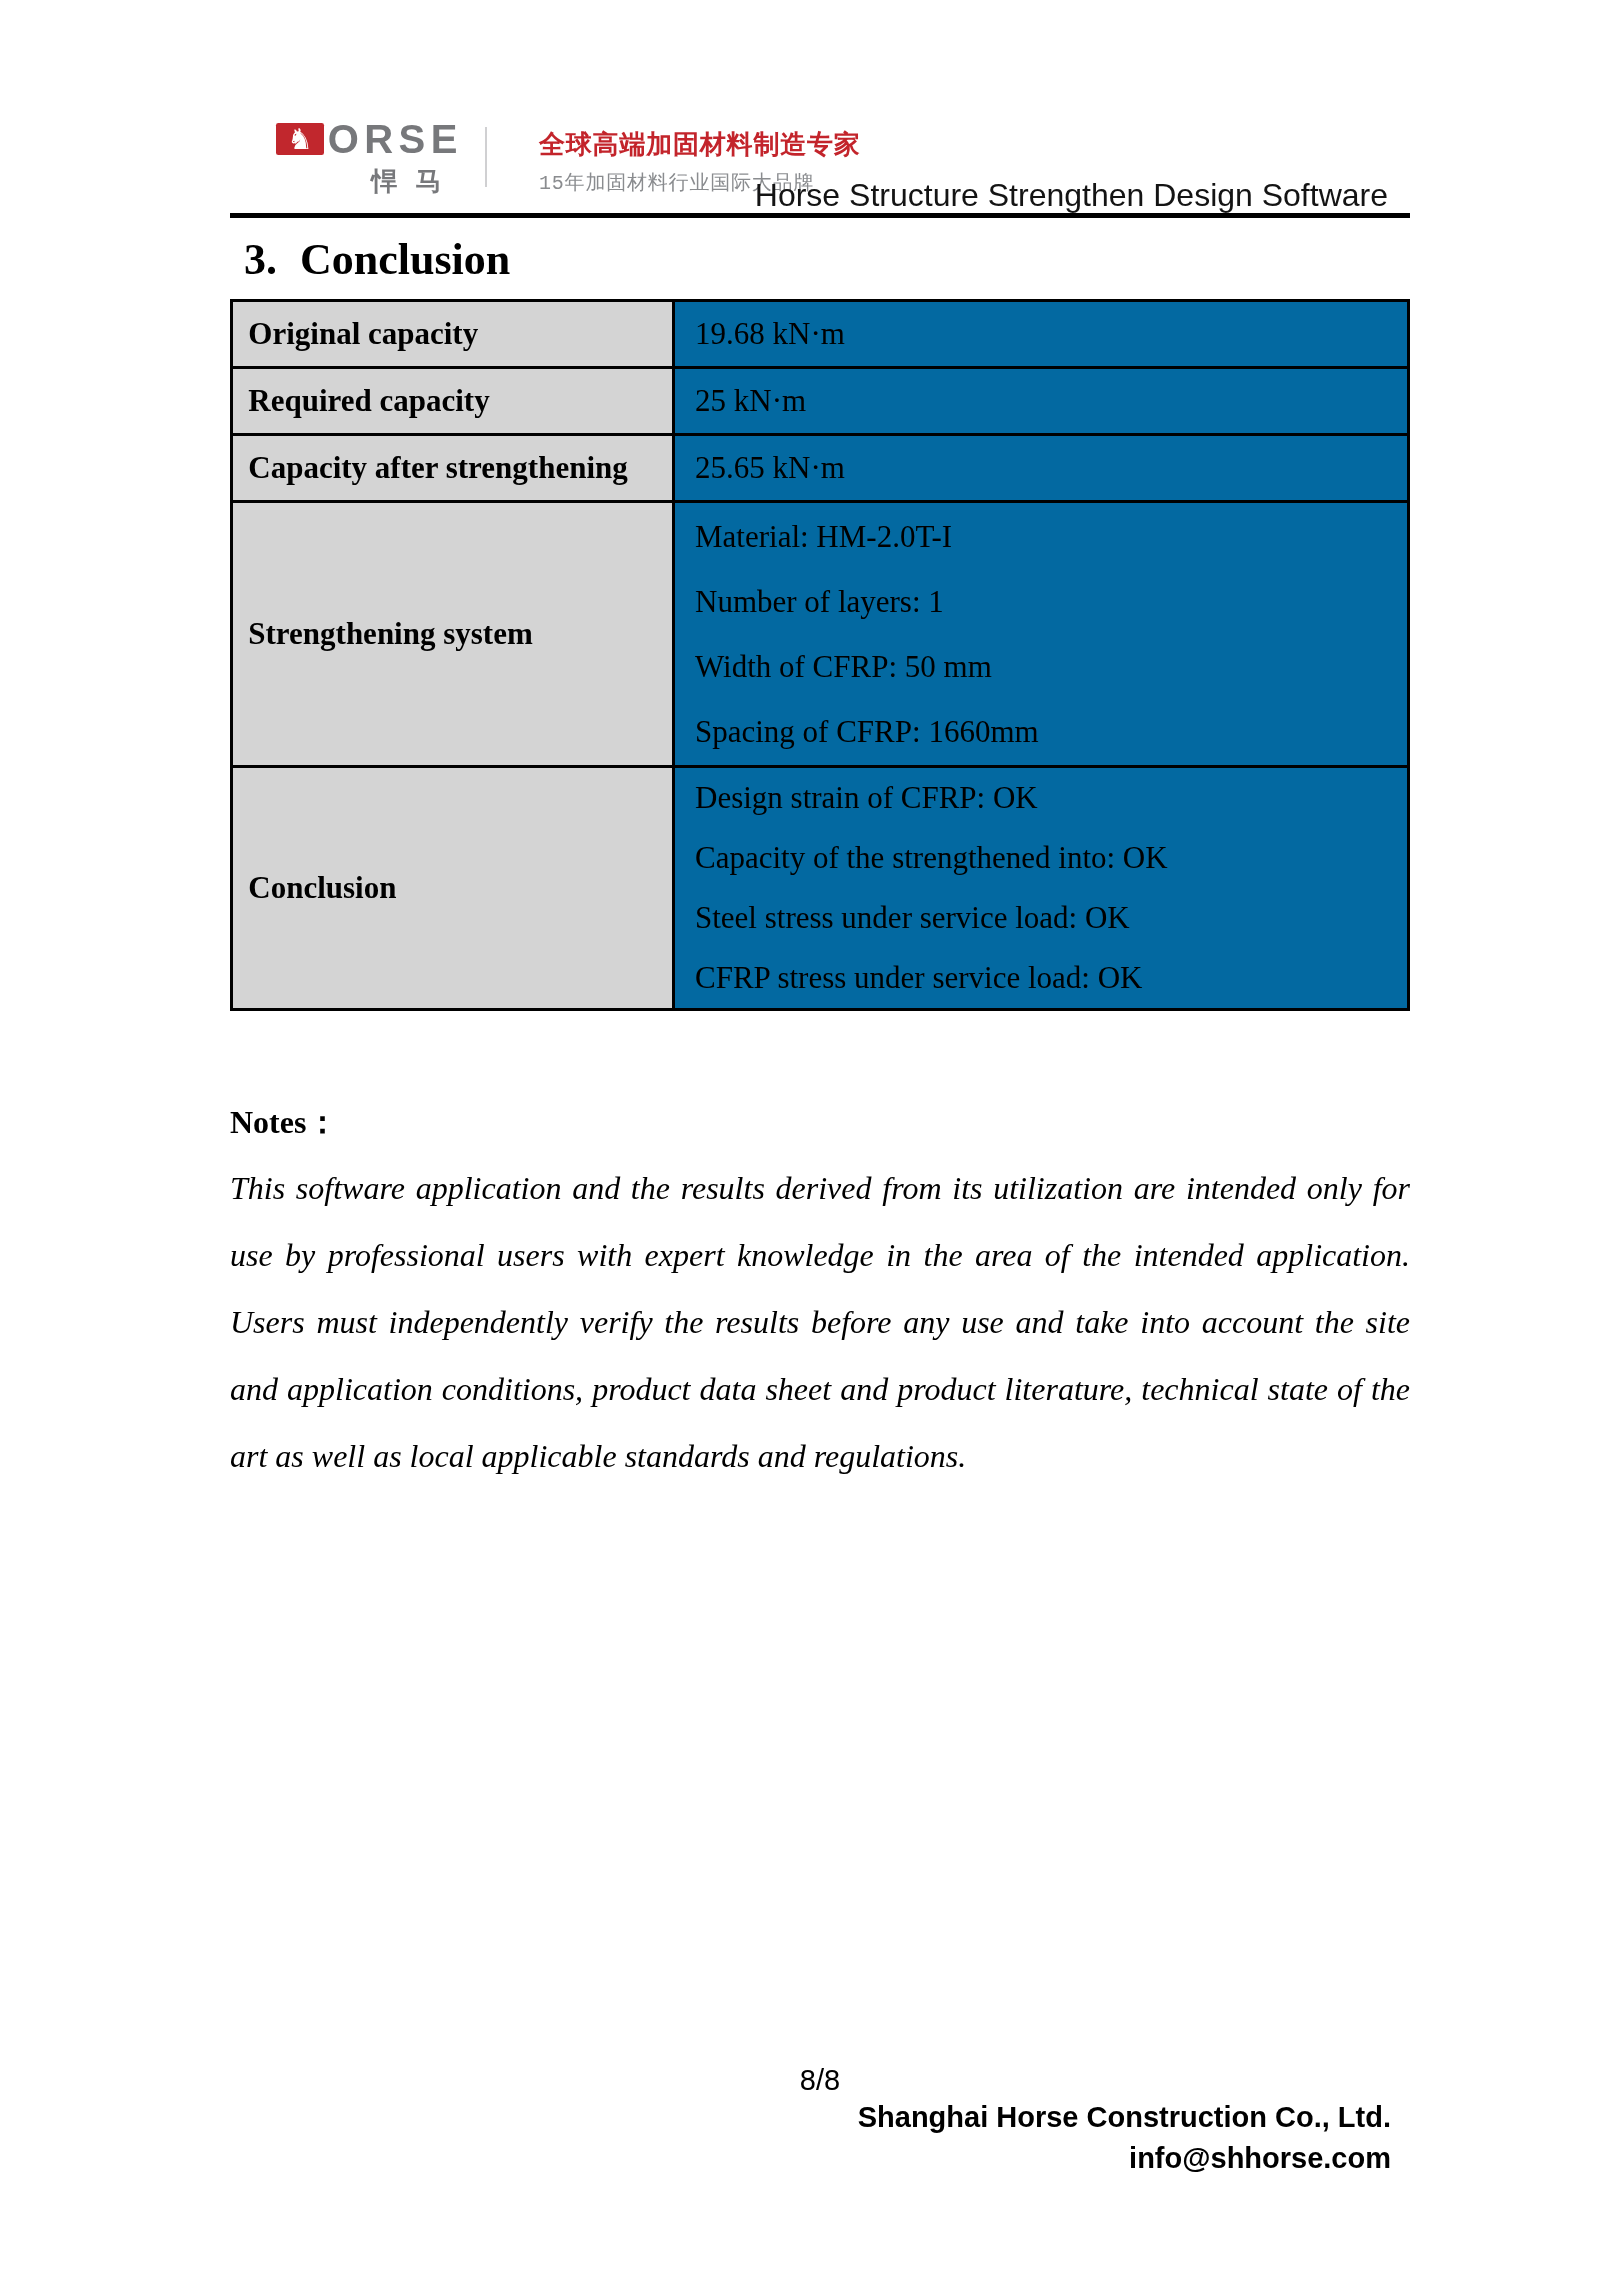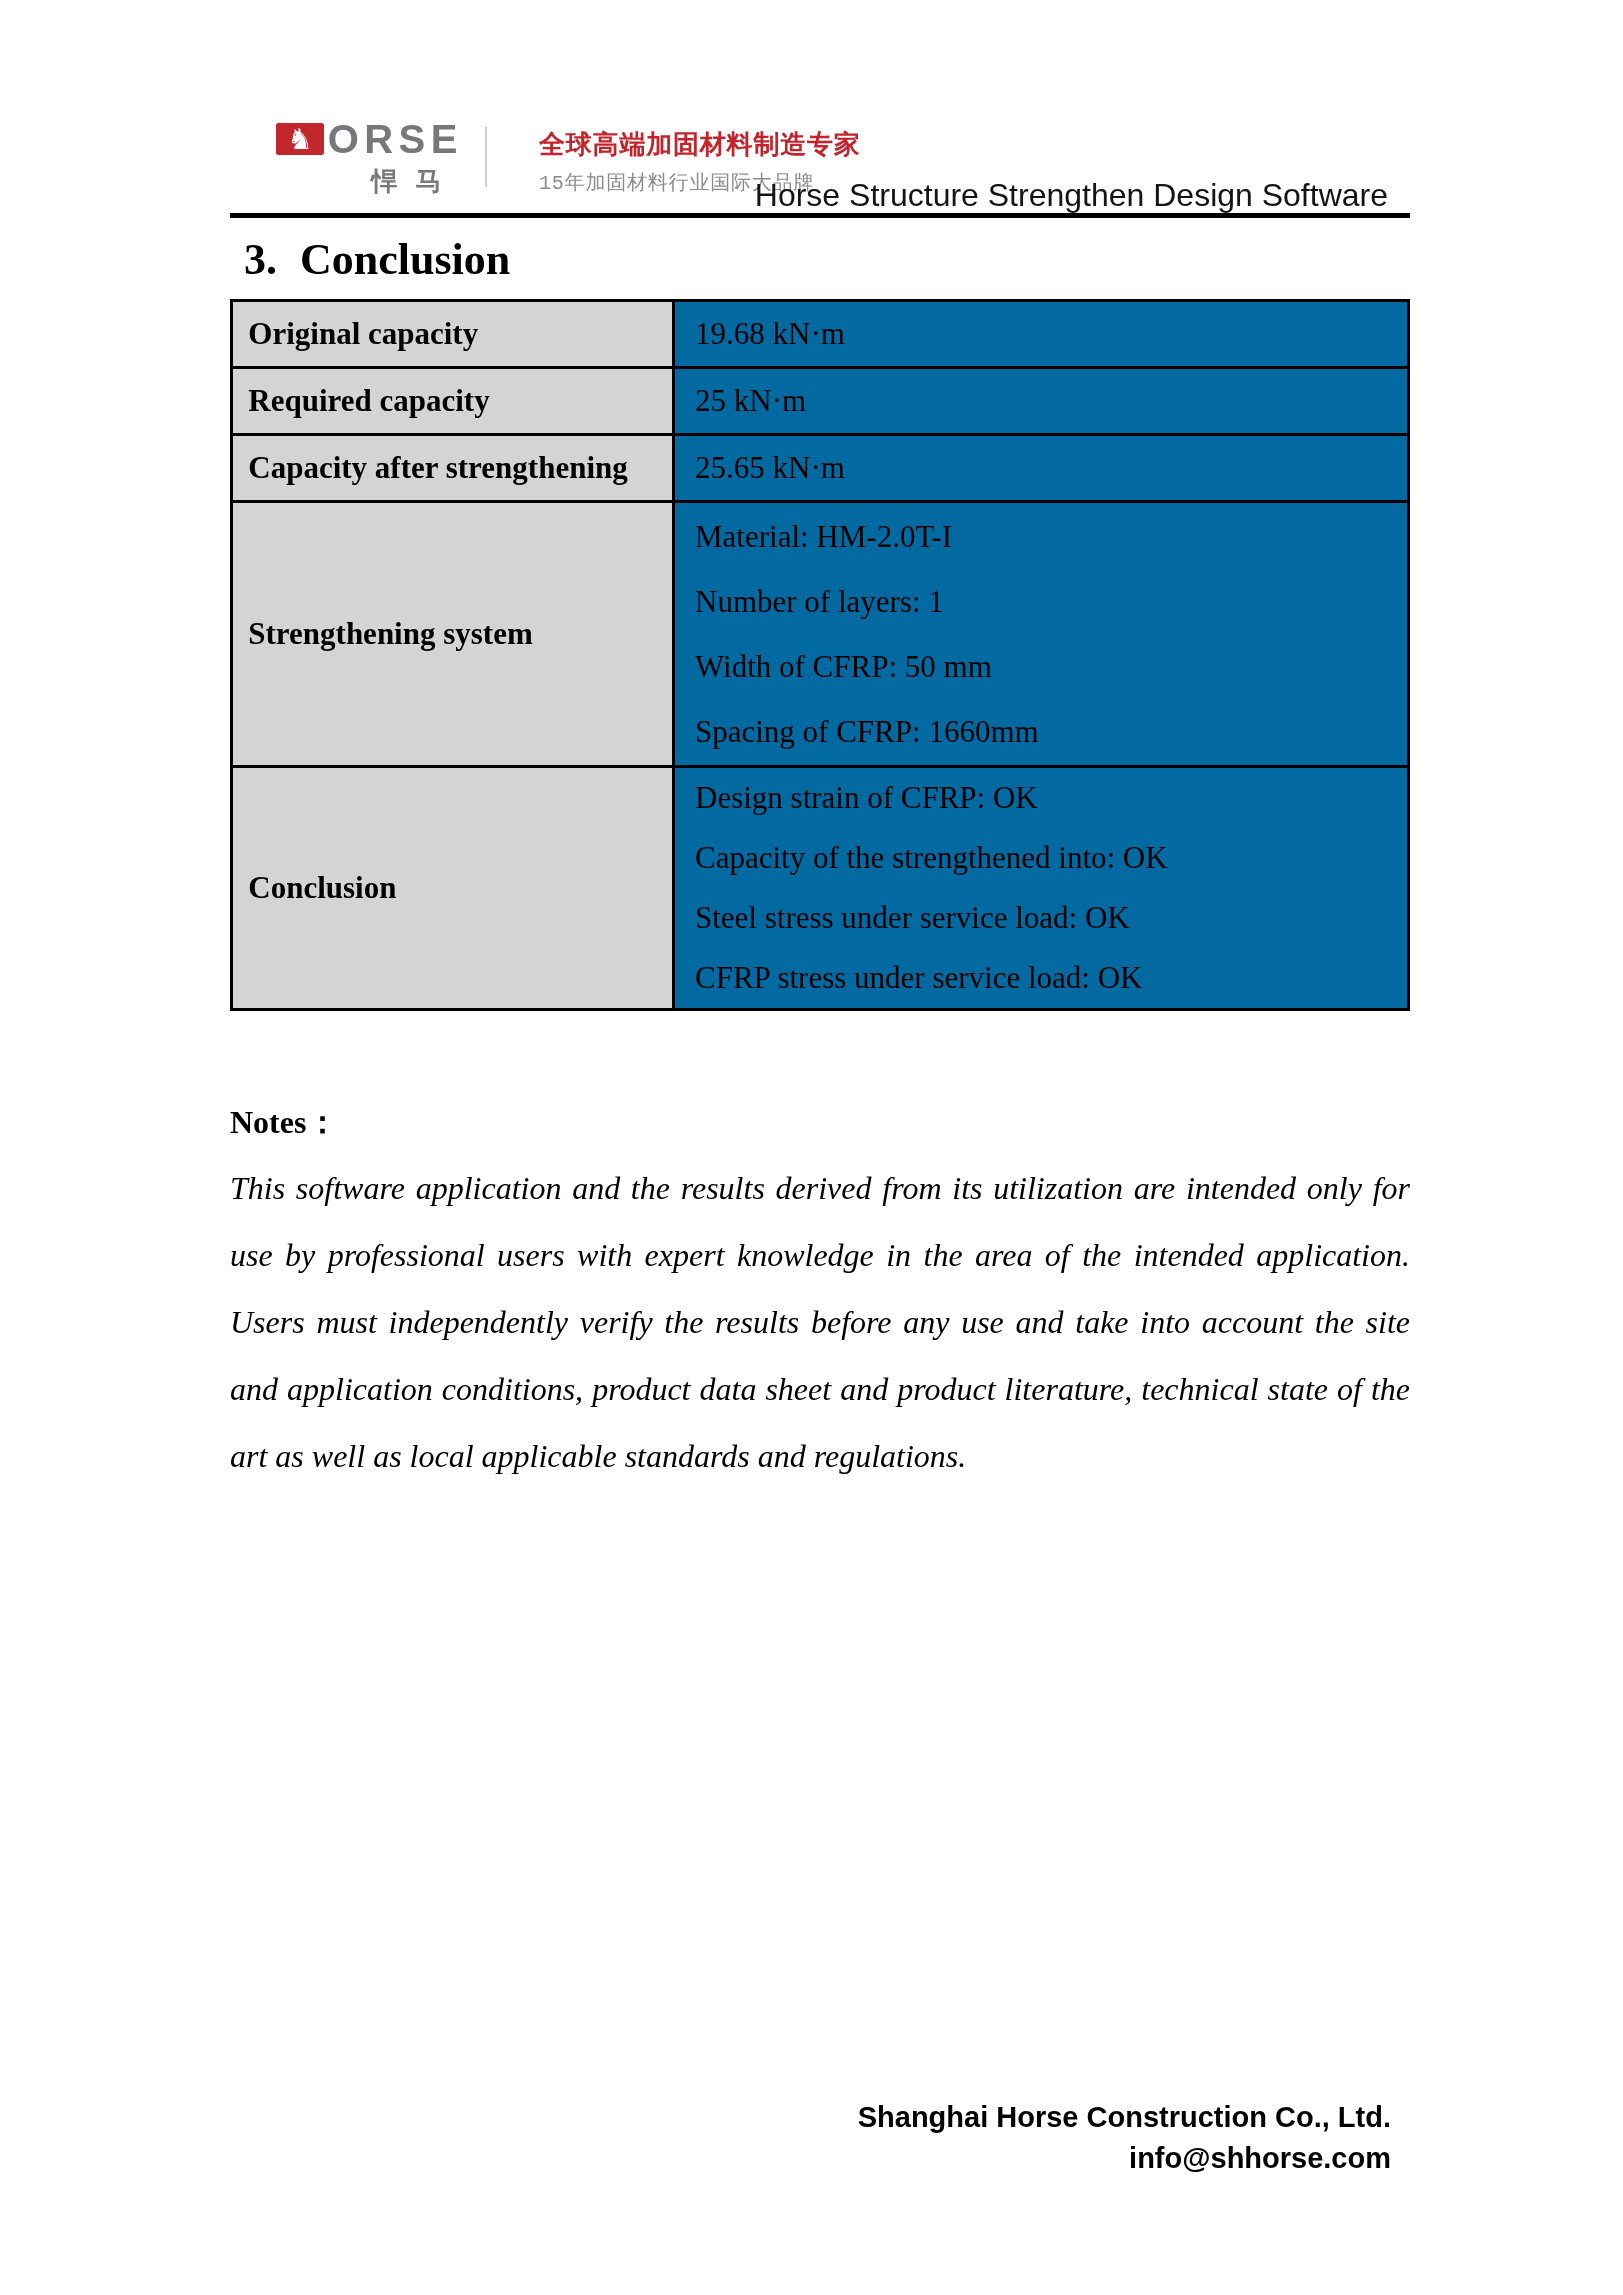--- a/index.html
+++ b/index.html
@@ -198,17 +198,18 @@
         <div>Steel stress under service load: OK</div>
         <div>CFRP stress under service load: OK</div>
       </td>
     </tr>
   </tbody>
     </table>
 
   <div class="notes-heading">Notes：</div>
   <div class="notes-body">This software application and the results derived from its utilization are intended only for use by professional users with expert knowledge in the area of the intended application. Users must independently verify the results before any use and take into account the site and application conditions, product data sheet and product literature, technical state of the art as well as local applicable standards and regulations.</div>
 
+  <div class="footer-page">8/8</div>
   <div class="footer-company">Shanghai Horse Construction Co., Ltd.</div>
   <div class="footer-email">info@shhorse.com</div>
 
 </div>
 
 
 </body></html>

